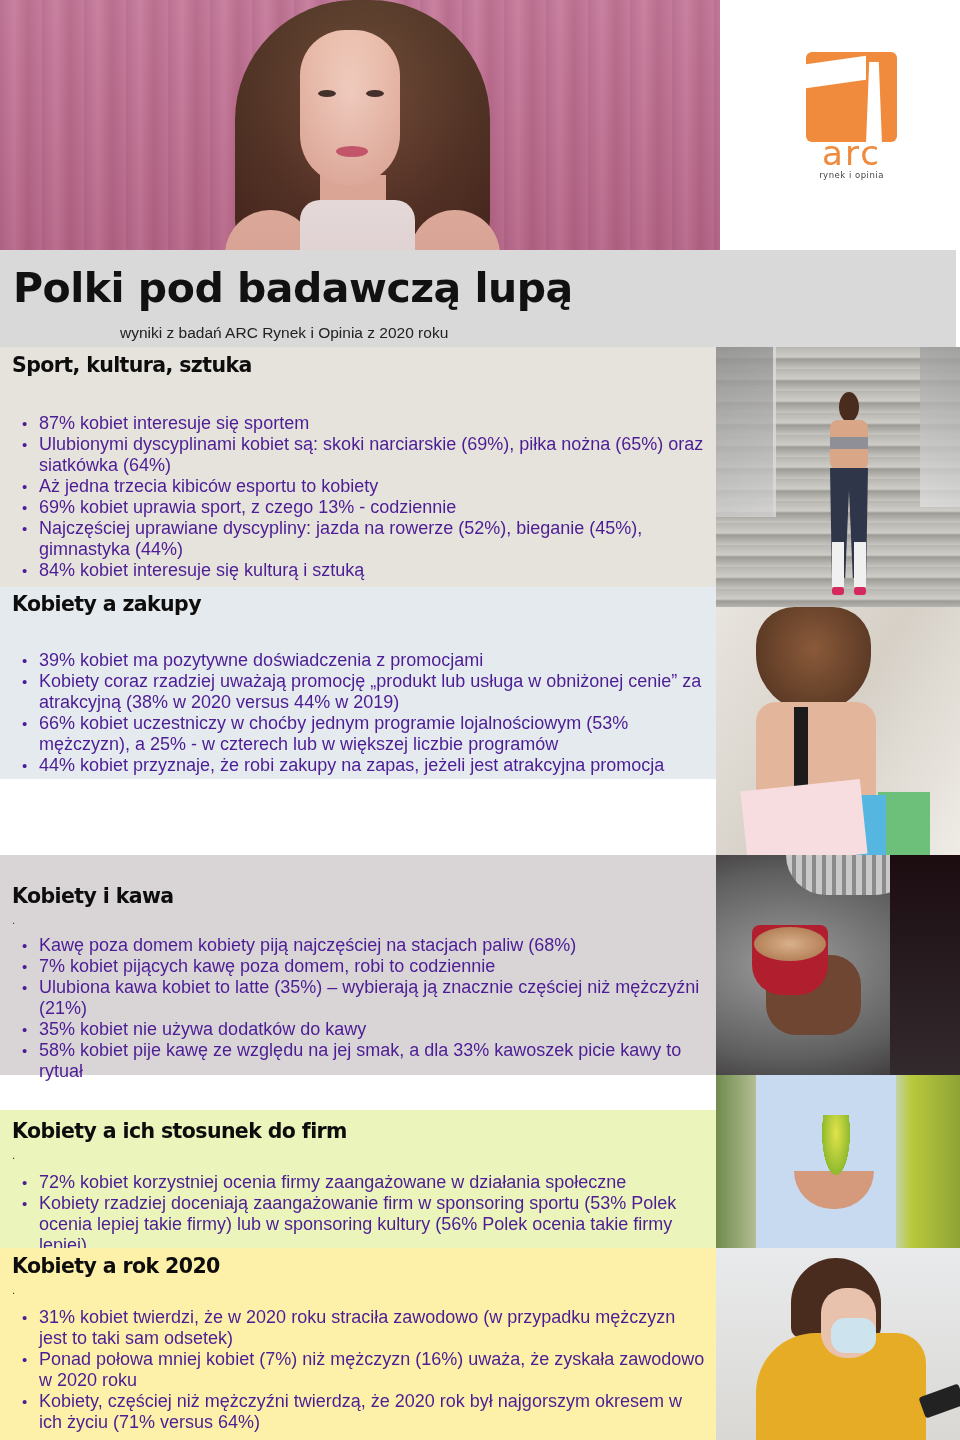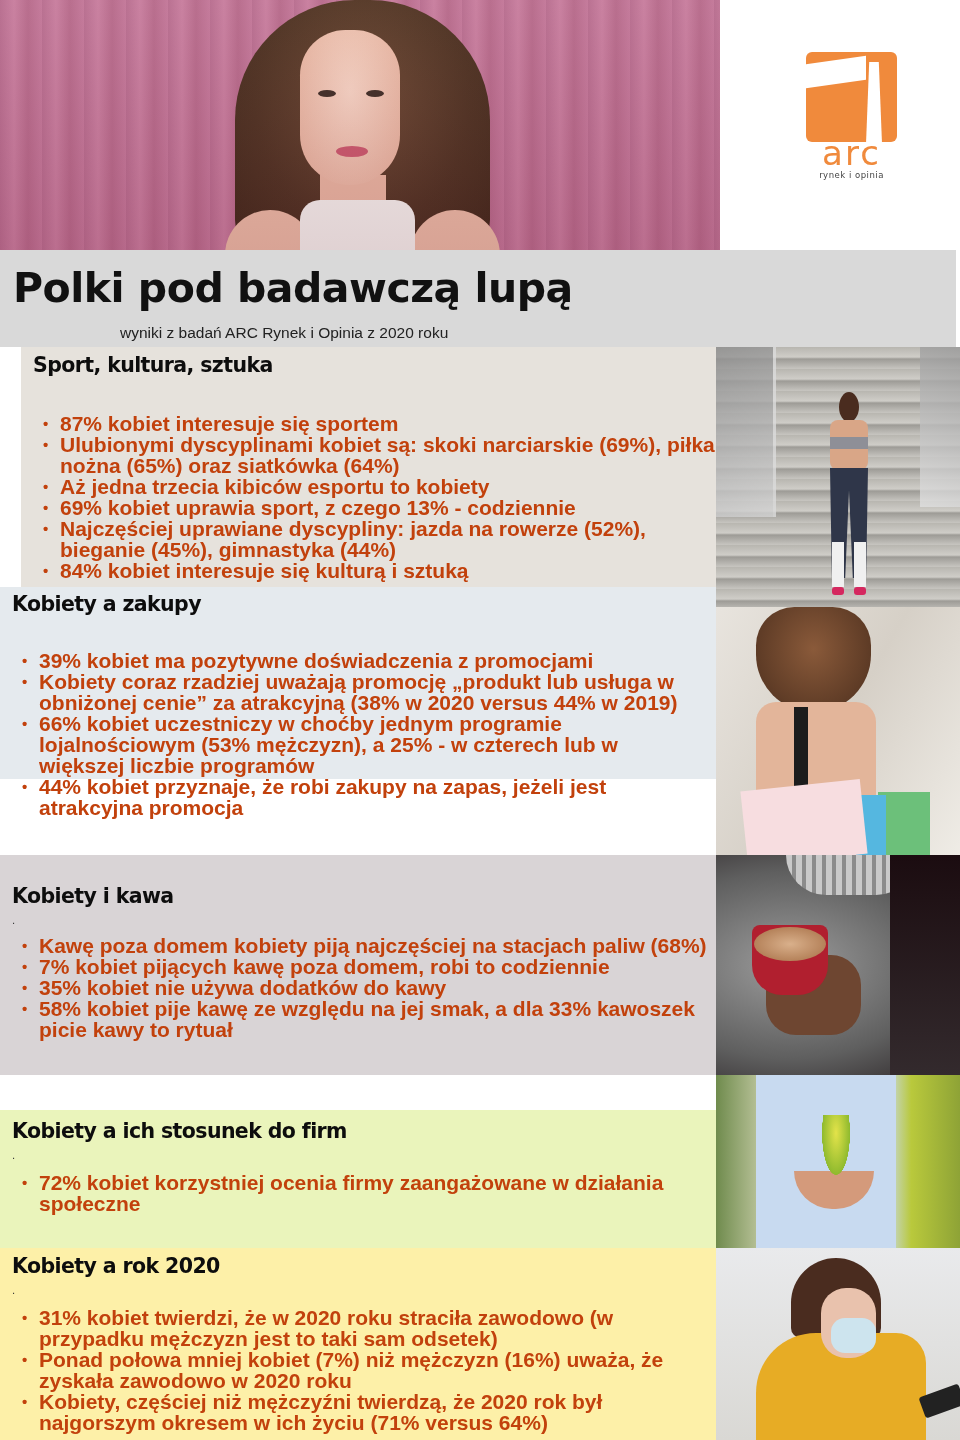--- a/index.html
+++ b/index.html
@@ -28,25 +28,25 @@
     font-size: 34px; letter-spacing: 2px; color: #f08a3c; font-weight: normal; line-height: 30px; }
   .logo-sub { position: absolute; left: 84px; top: 170px; width: 95px; text-align: center; font-size: 8.5px; color: #444; letter-spacing: 0.5px; }
 
   .header-band { position: absolute; left: 0; top: 250px; width: 956px; height: 97px; background: #d9d9d9; }
   .title { position: absolute; left: 13px; top: 264px; font-family: "DejaVu Sans", sans-serif; font-weight: bold; font-size: 41px; color: #111; letter-spacing: -0.5px; }
   .subtitle { position: absolute; left: 120px; top: 324px; font-family: "Liberation Sans", sans-serif; font-size: 15.5px; color: #222; }
 
   .section { position: absolute; left: 0; width: 716px; }
   .section h2 { position: absolute; left: 12px; font-family: "DejaVu Sans", sans-serif; font-weight: bold; font-size: 20.5px; color: #0d0d0d; letter-spacing: -0.6px; }
   .section .dot { position: absolute; left: 12px; font-size: 10px; color: #333; }
-  .section ul { position: absolute; left: 22px; width: 685px; list-style: none; font-family: "Liberation Sans", sans-serif; font-size: 21px; line-height: 21px; color: #c2410c; font-weight: bold; }
+  .section ul { position: absolute; left: 22px; width: 685px; list-style: none; font-family: "Liberation Sans", sans-serif; font-size: 18px; line-height: 21px; color: #4c1d95; }
   .section li { position: relative; padding-left: 17px; }
   .section li::before { content: "\2022"; position: absolute; left: 0; top: 0; font-size: 15px; }
 
-  .s-sport { top: 347px; height: 260px; background: #e6e2dc; margin-left: 21px; }
+  .s-sport { top: 347px; height: 260px; background: #e6e2dc; }
   .s-zakupy { top: 587px; height: 192px; background: #e5eaee; }
   .s-kawa { top: 855px; height: 220px; background: #d9d4d6; }
   .s-firmy { top: 1075px; height: 152px; background: #eaf4bb; margin-top: 35px; }
   .s-rok { top: 1248px; height: 192px; background: #fdf0a8; padding-left: 20px; }
 
   .photo { position: absolute; left: 716px; width: 244px; overflow: hidden; }
   .p-sport { top: 347px; height: 260px;
     background: repeating-linear-gradient(180deg, #b8b6b0 0px, #cfcdc8 10px, #9d9b96 12px, #c7c5c0 22px); }
   .p-sport .rail-l { position: absolute; left: 0; top: 0; width: 60px; height: 170px; border-right: 3px solid #dcdcdc; background: linear-gradient(160deg, #8e8e8e, #d5d5d5); opacity: 0.8; }
   .p-sport .rail-r { position: absolute; right: 0; top: 0; width: 40px; height: 160px; background: linear-gradient(200deg, #9a9a9a, #e0e0e0); opacity: 0.8; }
@@ -157,37 +157,39 @@
   <div class="bag-blue"></div>
   <div class="bag-pink"></div>
 </div>
 
 <div class="section s-kawa">
   <h2 style="top:29px">Kobiety i kawa</h2>
   <div class="dot" style="top:60px">.</div>
   <ul style="top:80px">
     <li>Kawę poza domem kobiety piją najczęściej na stacjach paliw (68%)</li>
     <li>7% kobiet pijących kawę poza domem, robi to codziennie</li>
+    <li>Ulubiona kawa kobiet to latte (35%) – wybierają ją znacznie częściej niż mężczyźni (21%)</li>
     <li>35% kobiet nie używa dodatków do kawy</li>
     <li>58% kobiet pije kawę ze względu na jej smak, a dla 33% kawoszek picie kawy to rytuał</li>
   </ul>
 </div>
 <div class="photo p-kawa">
   <div class="collar"></div>
   <div class="dark"></div>
   <div class="hand"></div>
   <div class="cup"></div>
   <div class="foam"></div>
 </div>
 
 <div class="section s-firmy">
   <h2 style="top:9px">Kobiety a ich stosunek do firm</h2>
   <div class="dot" style="top:40px">.</div>
   <ul style="top:62px">
     <li>72% kobiet korzystniej ocenia firmy zaangażowane w działania społeczne</li>
+    <li>Kobiety rzadziej doceniają zaangażowanie firm w sponsoring sportu (53% Polek ocenia lepiej takie firmy) lub w sponsoring kultury (56% Polek ocenia takie firmy lepiej)</li>
   </ul>
 </div>
 <div class="photo p-firmy">
   <div class="shirt"></div>
   <div class="hands"></div>
   <div class="plant"></div>
 </div>
 
 <div class="section s-rok">
   <h2 style="top:6px">Kobiety a rok 2020</h2>

